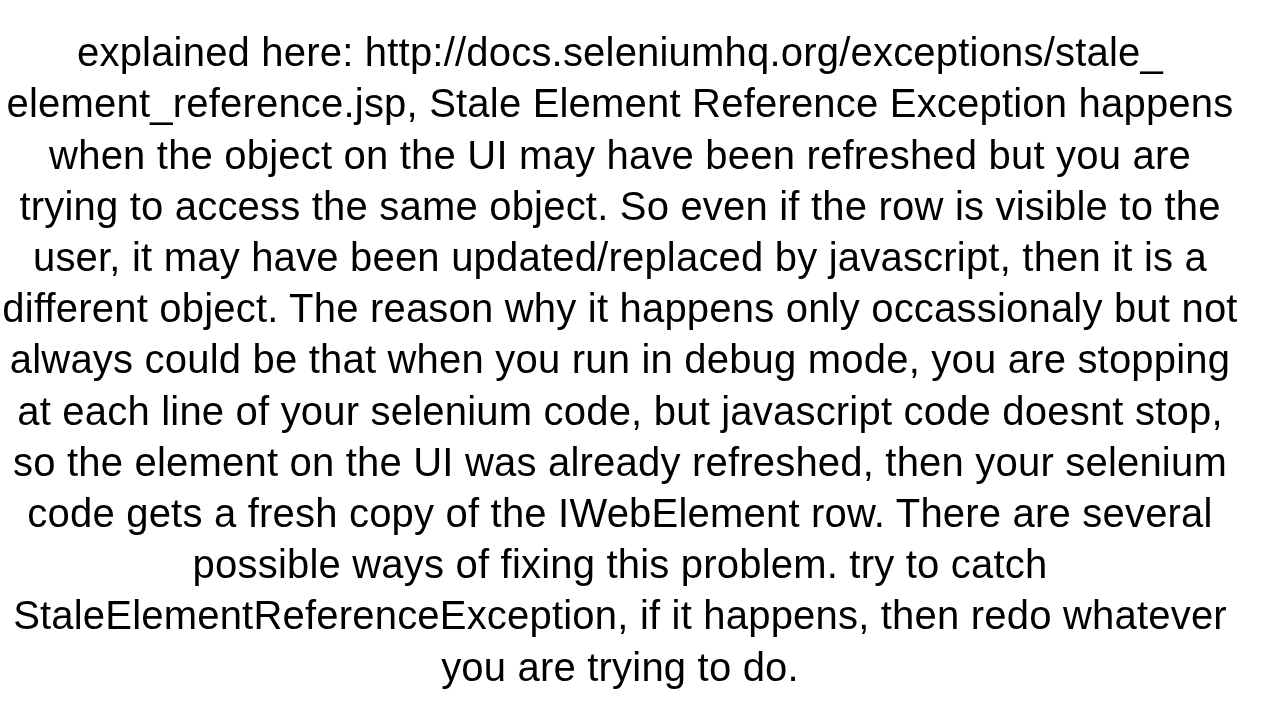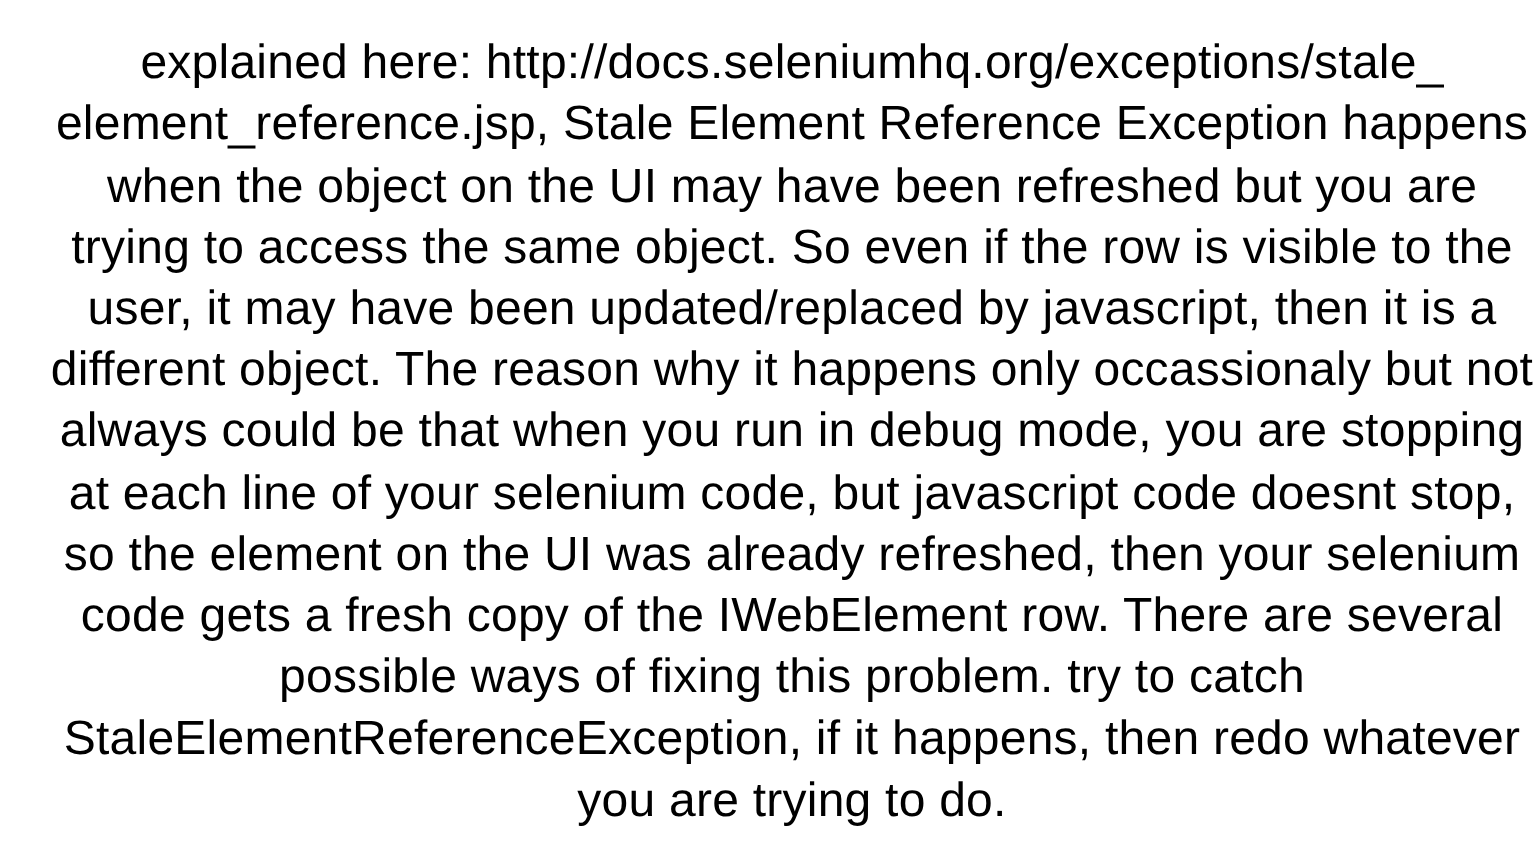--- a/index.html
+++ b/index.html
@@ -8,21 +8,21 @@
     width: 1280px;
     height: 720px;
     background: #ffffff;
     overflow: hidden;
   }
   .page {
     width: 1280px;
     height: 720px;
     display: flex;
     align-items: center;
-    justify-content: flex-end;
+    justify-content: flex-start;
   }
   .text-block {
     font-family: Arial, Helvetica, sans-serif;
     font-size: 40px;
     line-height: 1.28;
     color: #000000;
     text-align: center;
     width: 1240px;
     letter-spacing: 0.2px;
     font-weight: 400;

